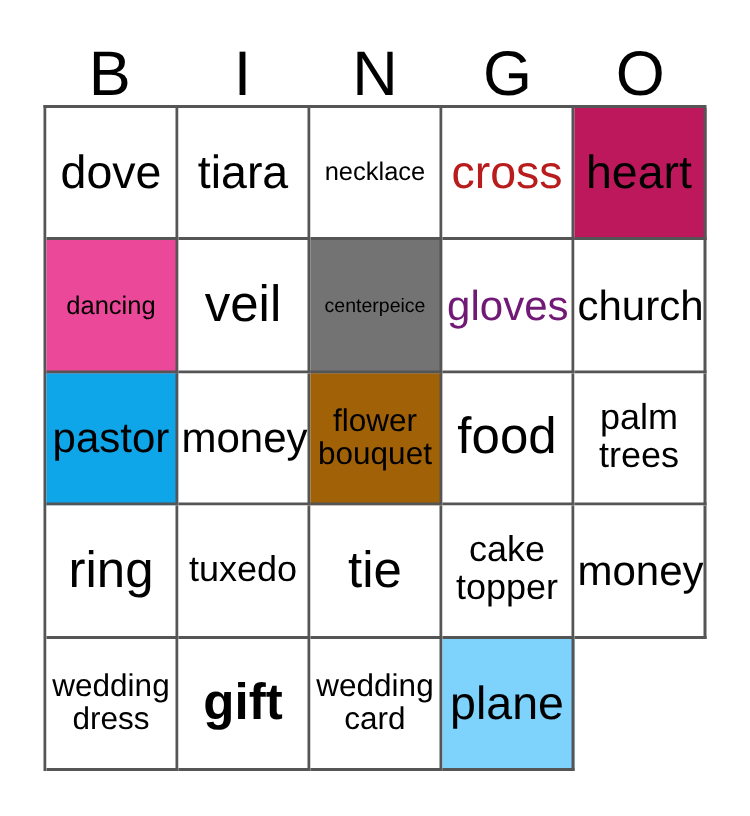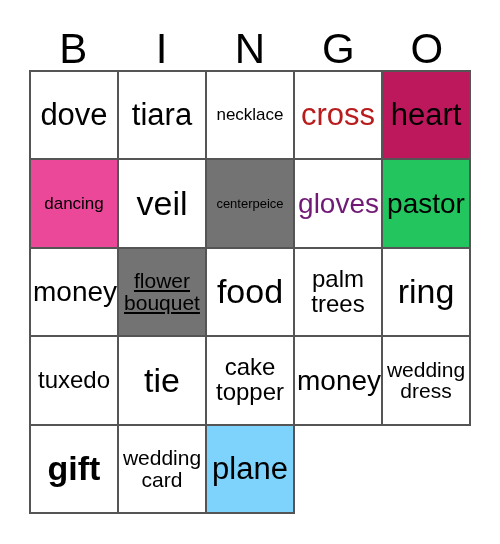--- a/index.html
+++ b/index.html
@@ -127,27 +127,30 @@
     <div class="cell sz-xxl" style="border-color: rgb(85, 85, 85); background: rgb(255, 255, 255);">
         <span class="cell-text" style="color: rgb(0, 0, 0);">veil</span>
       </div>
     <div class="cell sz-xxs" style="border-color: rgb(85, 85, 85); background: #737373;">
         <span class="cell-text" style="color: rgb(0, 0, 0);">centerpeice</span>
       </div>
     <div class="cell sz-lg" style="border-color: rgb(85, 85, 85); background: rgb(255, 255, 255);">
         <span class="cell-text" style="color: #701a75; text-align: right;">gloves</span>
       </div>
 
-    <div class="cell sz-lg" style="border-color: rgb(85, 85, 85); background: #22c55e;">
+    <div class="cell sz-lg" style="border-color: rgb(85, 85, 85); background: rgb(255, 255, 255);">
+        <span class="cell-text" style="color: rgb(0, 0, 0);">church</span>
+      </div>
+    <div class="cell sz-lg" style="border-color: rgb(85, 85, 85); background: #0ea5e9;">
         <span class="cell-text" style="color: rgb(0, 0, 0);">pastor</span>
       </div>
     <div class="cell sz-lg" style="border-color: rgb(85, 85, 85); background: rgb(255, 255, 255);">
         <span class="cell-text" style="color: rgb(0, 0, 0);">money</span>
       </div>
-    <div class="cell sz-sm" style="border-color: rgb(85, 85, 85); background: #737373; text-decoration: underline;">
+    <div class="cell sz-sm" style="border-color: rgb(85, 85, 85); background: #a16207;">
         <span class="cell-text" style="color: rgb(0, 0, 0);">flower
 bouquet</span>
       </div>
     <div class="cell sz-xxl" style="border-color: rgb(85, 85, 85); background: rgb(255, 255, 255);">
         <span class="cell-text" style="color: rgb(0, 0, 0);">food</span>
       </div>
 
     <div class="cell sz-md" style="border-color: rgb(85, 85, 85); background: rgb(255, 255, 255);">
         <span class="cell-text" style="color: rgb(0, 0, 0);">palm
 trees</span>

